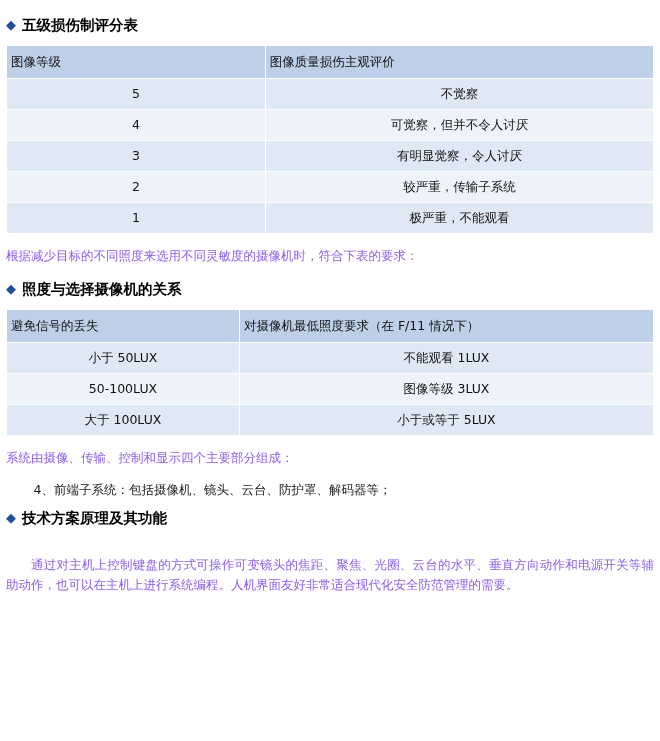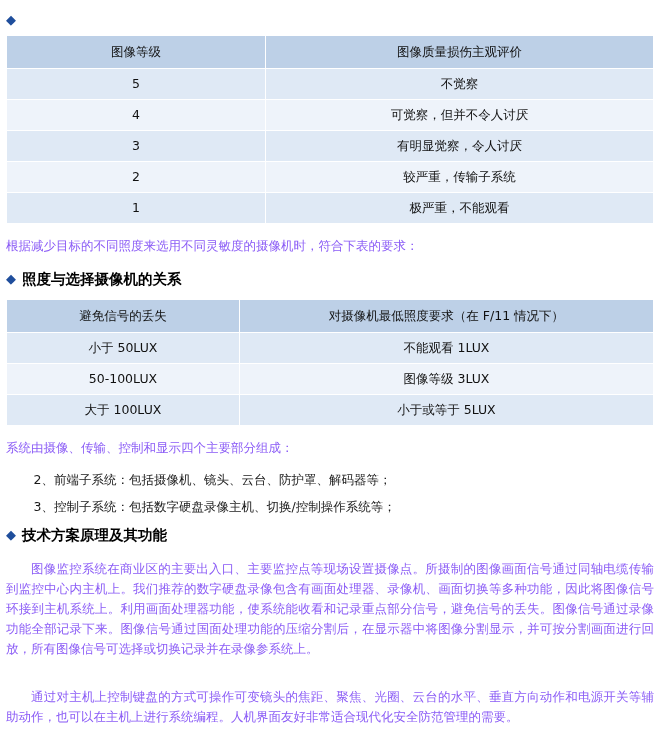--- a/index.html
+++ b/index.html
@@ -40,21 +40,21 @@
     width: 100%;
     border-collapse: collapse;
     margin: 2px 0 10px 0;
     font-size: 12.5px;
   }
   table.doc-table th {
     background: #bdd0e7;
     border: 1px solid #ffffff;
     color: #111;
     font-weight: normal;
-    text-align: center;
+    text-align: left;
     padding: 6px 4px;
     height: 26px;
   }
   table.doc-table td {
     border: 1px solid #ffffff;
     text-align: center;
     padding: 5px 4px;
     height: 26px;
     color: #111;
   }
@@ -85,20 +85,21 @@
   }
   .spacer-sm { height: 4px; }
 </style>
 </head>
 <body>
 
 <div class="page">
 
   <div class="heading">
     <span class="diamond">◆</span>
+    <span>五级损伤制评分表</span>
   </div>
 
   <table class="doc-table grade">
     <colgroup>
         <col class="c1">
         <col class="c2">
       </colgroup>
     <thead>
       <tr>
         <th>图像等级</th>
@@ -159,26 +160,24 @@
       <tr>
         <td>大于 100LUX</td>
         <td>小于或等于 5LUX</td>
       </tr>
     </tbody>
   </table>
 
   <p class="para">系统由摄像、传输、控制和显示四个主要部分组成：</p>
 
   <ul class="numlist">
-    <li>2、前端子系统：包括摄像机、镜头、云台、防护罩、解码器等；</li>
-    <li>3、控制子系统：包括数字硬盘录像主机、切换/控制操作系统等；</li>
+    <li>4、前端子系统：包括摄像机、镜头、云台、防护罩、解码器等；</li>
   </ul>
 
   <div class="heading">
     <span class="diamond">◆</span>
     <span>技术方案原理及其功能</span>
   </div>
 
-  <p class="para indent">图像监控系统在商业区的主要出入口、主要监控点等现场设置摄像点。所摄制的图像画面信号通过同轴电缆传输到监控中心内主机上。我们推荐的数字硬盘录像包含有画面处理器、录像机、画面切换等多种功能，因此将图像信号环接到主机系统上。利用画面处理器功能，使系统能收看和记录重点部分信号，避免信号的丢失。图像信号通过录像功能全部记录下来。图像信号通过国面处理功能的压缩分割后，在显示器中将图像分割显示，并可按分割画面进行回放，所有图像信号可选择或切换记录并在录像参系统上。</p>
   <div class="spacer-sm"></div>
   <p class="para indent">通过对主机上控制键盘的方式可操作可变镜头的焦距、聚焦、光圈、云台的水平、垂直方向动作和电源开关等辅助动作，也可以在主机上进行系统编程。人机界面友好非常适合现代化安全防范管理的需要。</p>
 
 </div>
 
 </body></html>

